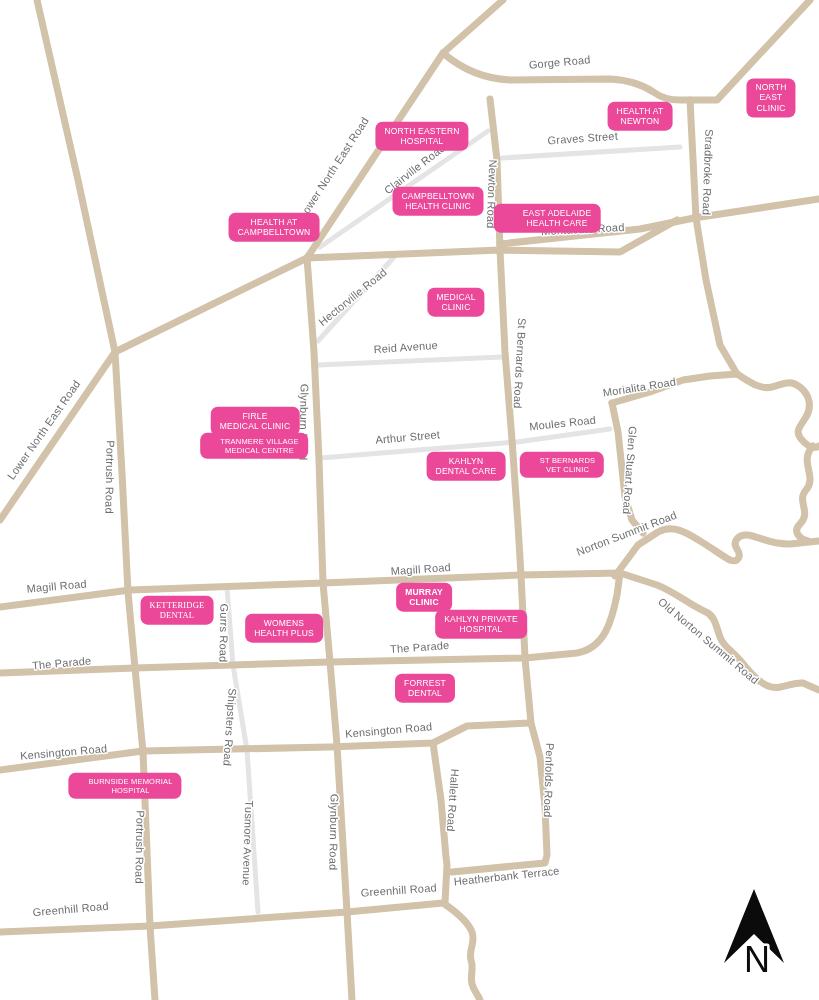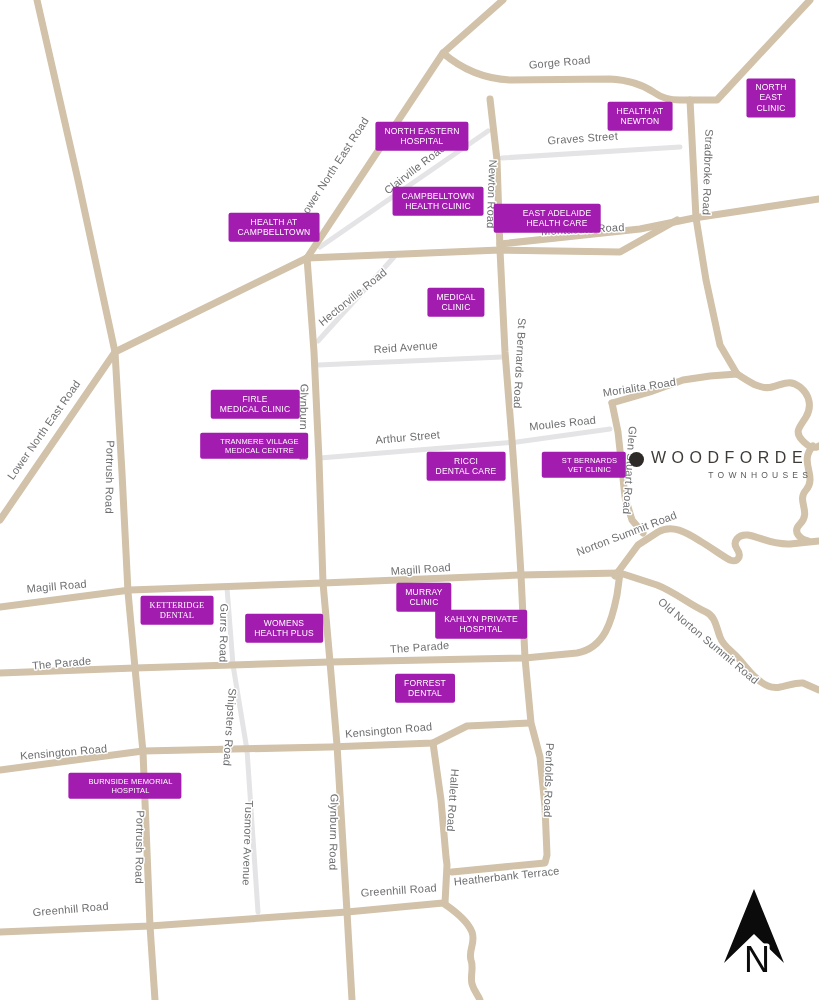--- a/index.html
+++ b/index.html
@@ -10,21 +10,21 @@
   .map-root svg{position:absolute;left:0;top:0;}
   .road{fill:none;stroke:#d1c2a9;stroke-width:7;stroke-linejoin:round;stroke-linecap:round;}
   .minor-road{fill:none;stroke:#e4e4e6;stroke-width:5;stroke-linejoin:round;stroke-linecap:round;}
   .rlabel{
     fill:#6d6e70;font-size:11px;letter-spacing:.2px;text-anchor:middle;
     font-family:"Liberation Sans",sans-serif;
     paint-order:stroke;stroke:#ffffff;stroke-width:3px;stroke-linejoin:round;
   }
   .marker{
     position:absolute;transform:translate(-50%,-50%);
-    background:#a21caf;color:#ffffff;border-radius:2px;
+    background:#ec4899;color:#ffffff;border-radius:7px;
     padding:4px 9px;text-align:center;
     font-size:8.5px;line-height:1.22;letter-spacing:.2px;
     white-space:pre-line;z-index:3;
   }
   .marker.small{font-size:7.5px;padding-left:20px;}
   .logo{
     position:absolute;left:629px;top:449px;z-index:3;
     display:flex;align-items:flex-start;gap:7px;
   }
   .logo-dot{width:15px;height:15px;border-radius:50%;background:#2d2a27;margin-top:3px;}
@@ -125,42 +125,35 @@
   <div class="marker" style="left:771px;top:98px;">NORTH EAST
 CLINIC</div>
   <div class="marker" style="left:438px;top:201px;">CAMPBELLTOWN
 HEALTH CLINIC</div>
   <div class="marker" style="left:274px;top:227px;">HEALTH AT
 CAMPBELLTOWN</div>
   <div class="marker" style="left:547px;top:218px;padding-left:29px;">EAST ADELAIDE
 HEALTH CARE</div>
   <div class="marker" style="left:456px;top:302px;">MEDICAL
 CLINIC</div>
-  <div class="marker" style="left:255px;top:404px;">FIRLE
+  <div class="marker" style="left:255px;top:421px;">FIRLE
 MEDICAL CLINIC</div>
   <div class="marker small" style="left:254px;top:446px;">TRANMERE VILLAGE
 MEDICAL CENTRE</div>
-  <div class="marker" style="left:466px;top:466px;">RICCI
+  <div class="marker" style="left:466px;top:466px;">KAHLYN
 DENTAL CARE</div>
-  <div class="marker small" style="left:562px;top:465px;margin-left:22px;">ST BERNARDS
+  <div class="marker small" style="left:562px;top:465px;">ST BERNARDS
 VET CLINIC</div>
   <div class="marker" style="left:177px;top:610px;font-family:Liberation Serif, serif;">KETTERIDGE
 DENTAL</div>
-  <div class="marker" style="left:424px;top:597px;">MURRAY
+  <div class="marker" style="left:424px;top:597px;font-weight:bold;">MURRAY
 CLINIC</div>
   <div class="marker" style="left:284px;top:628px;">WOMENS
 HEALTH PLUS</div>
   <div class="marker" style="left:481px;top:624px;">KAHLYN PRIVATE
 HOSPITAL</div>
   <div class="marker" style="left:425px;top:688px;">FORREST
 DENTAL</div>
   <div class="marker small" style="left:81px;top:786px;margin-left:44px;">BURNSIDE MEMORIAL
 HOSPITAL</div>
 
-  <div class="logo">
-    <span class="logo-dot"></span>
-    <span>
-      <div class="logo-name">WOODFORDE</div>
-      <div class="logo-sub">TOWNHOUSES</div>
-    </span>
-  </div>
 
 </div>
 
 </body></html>

